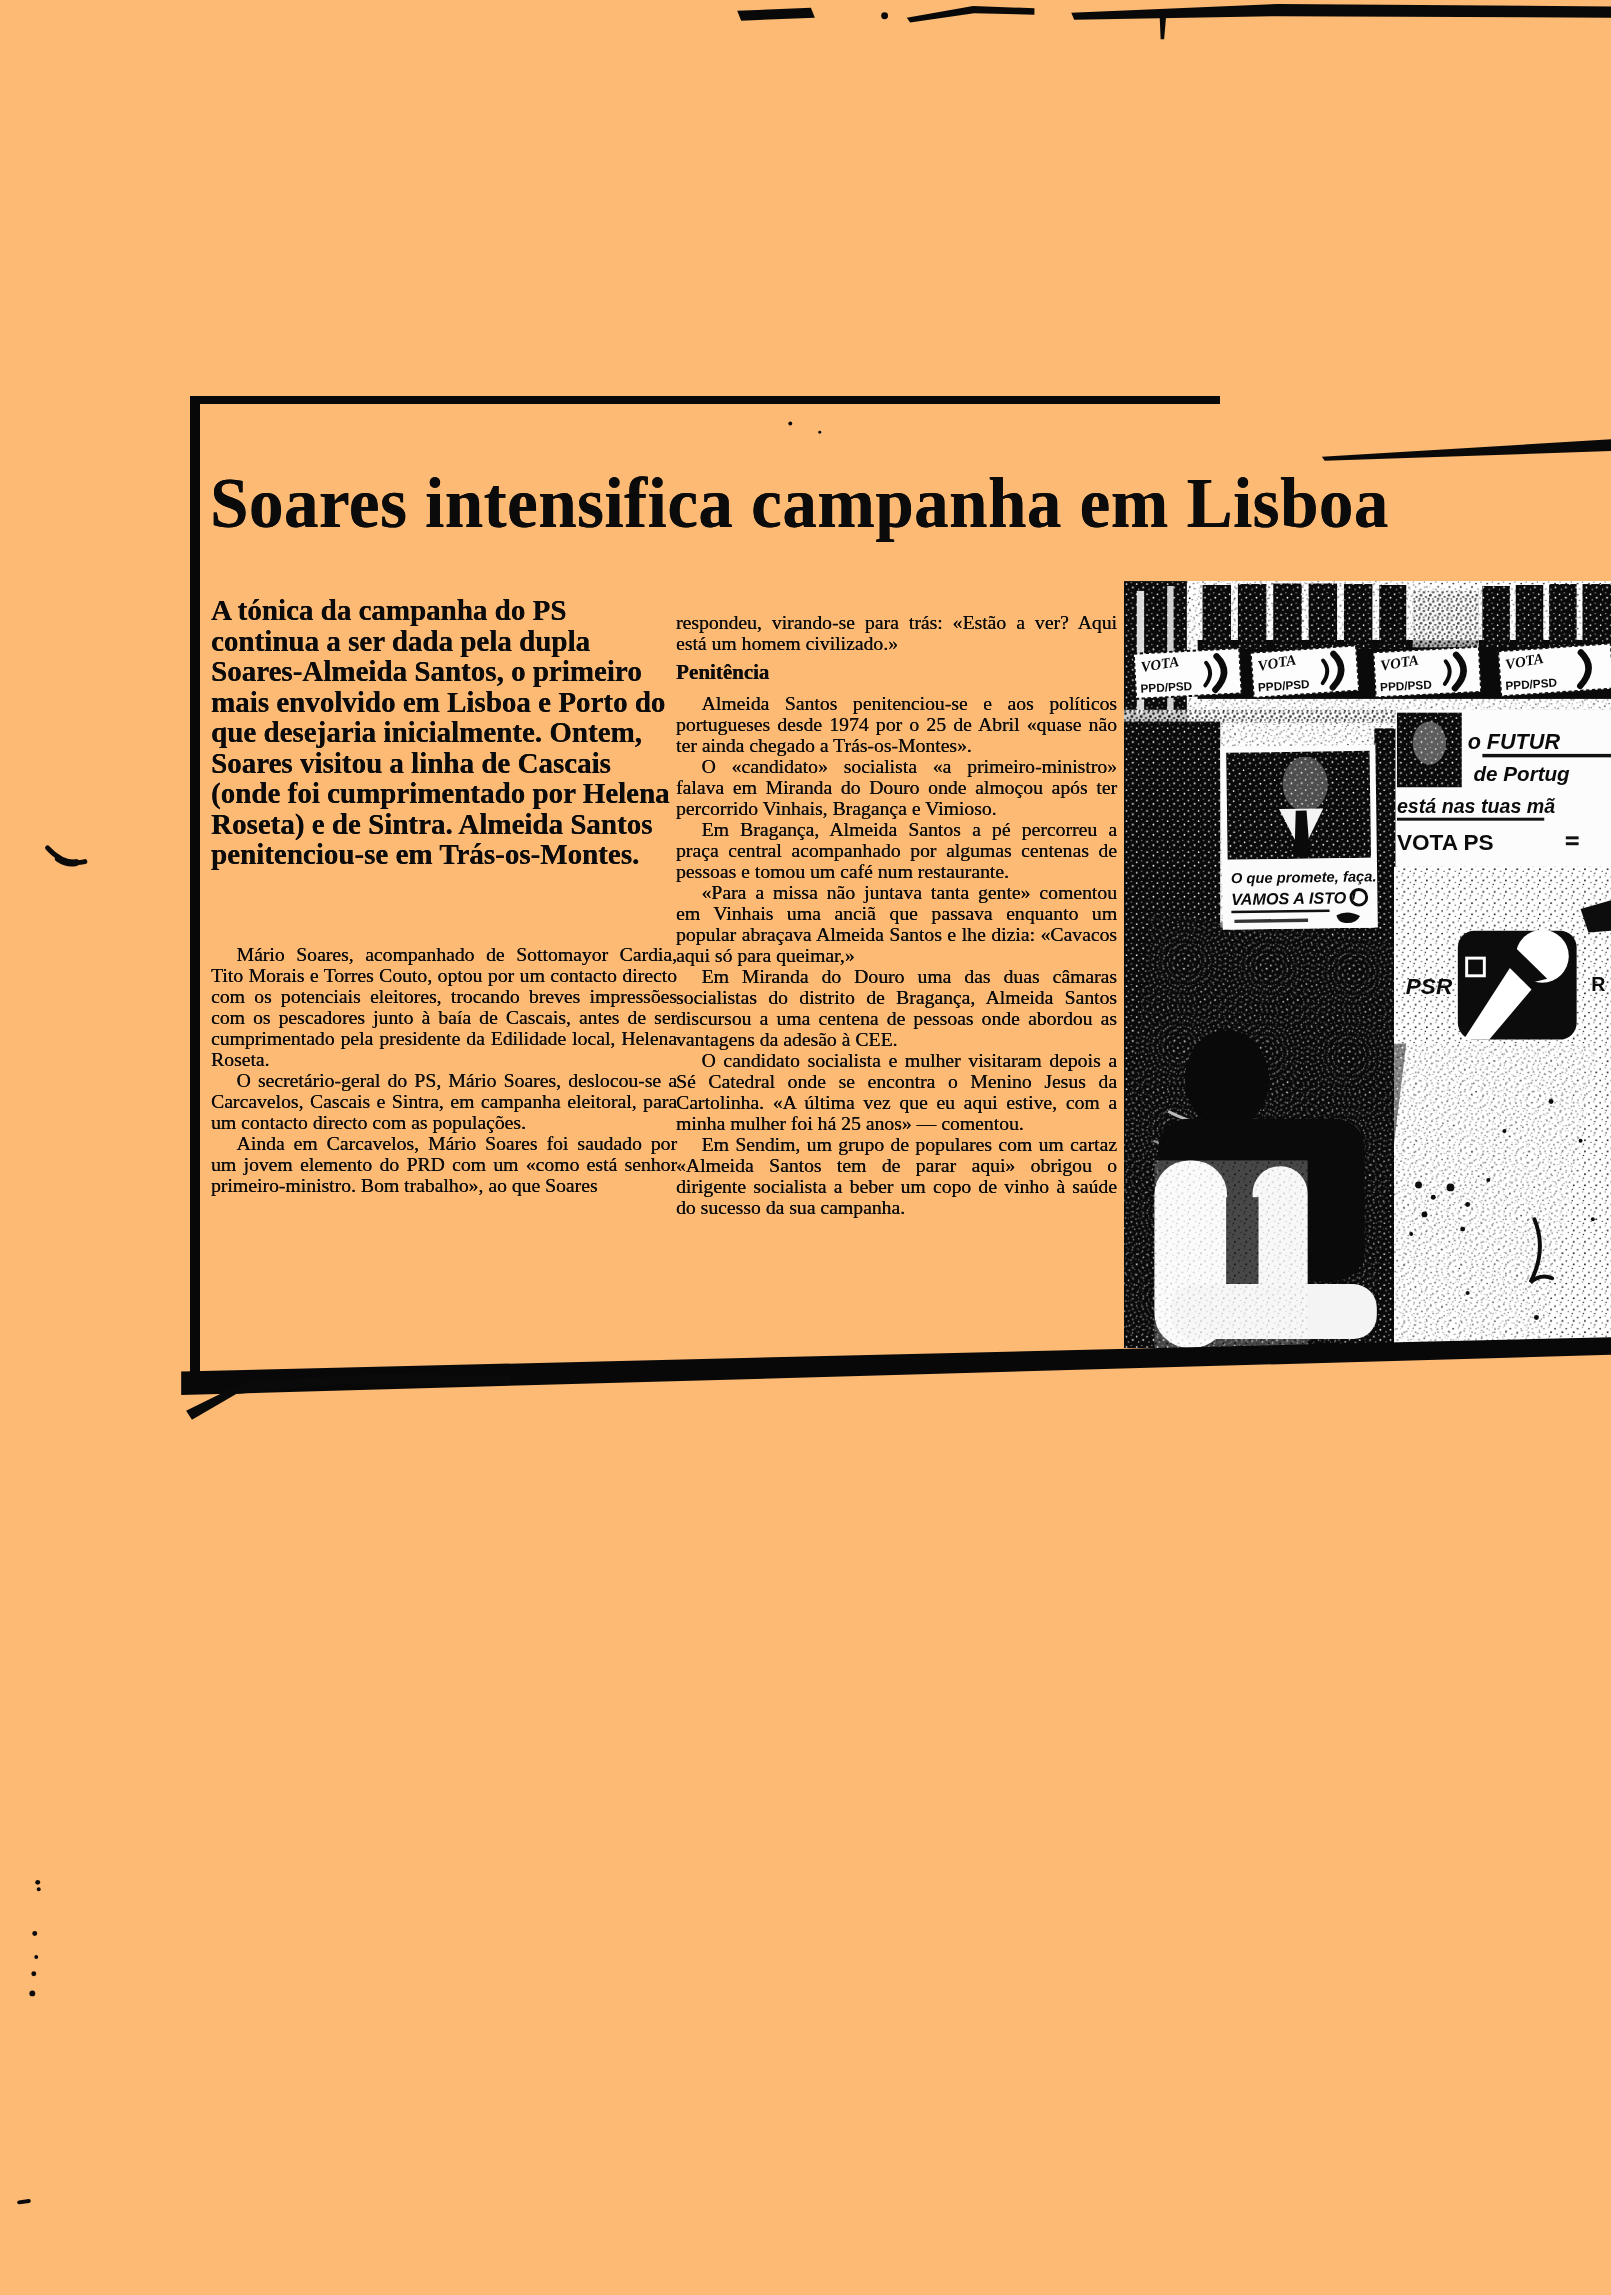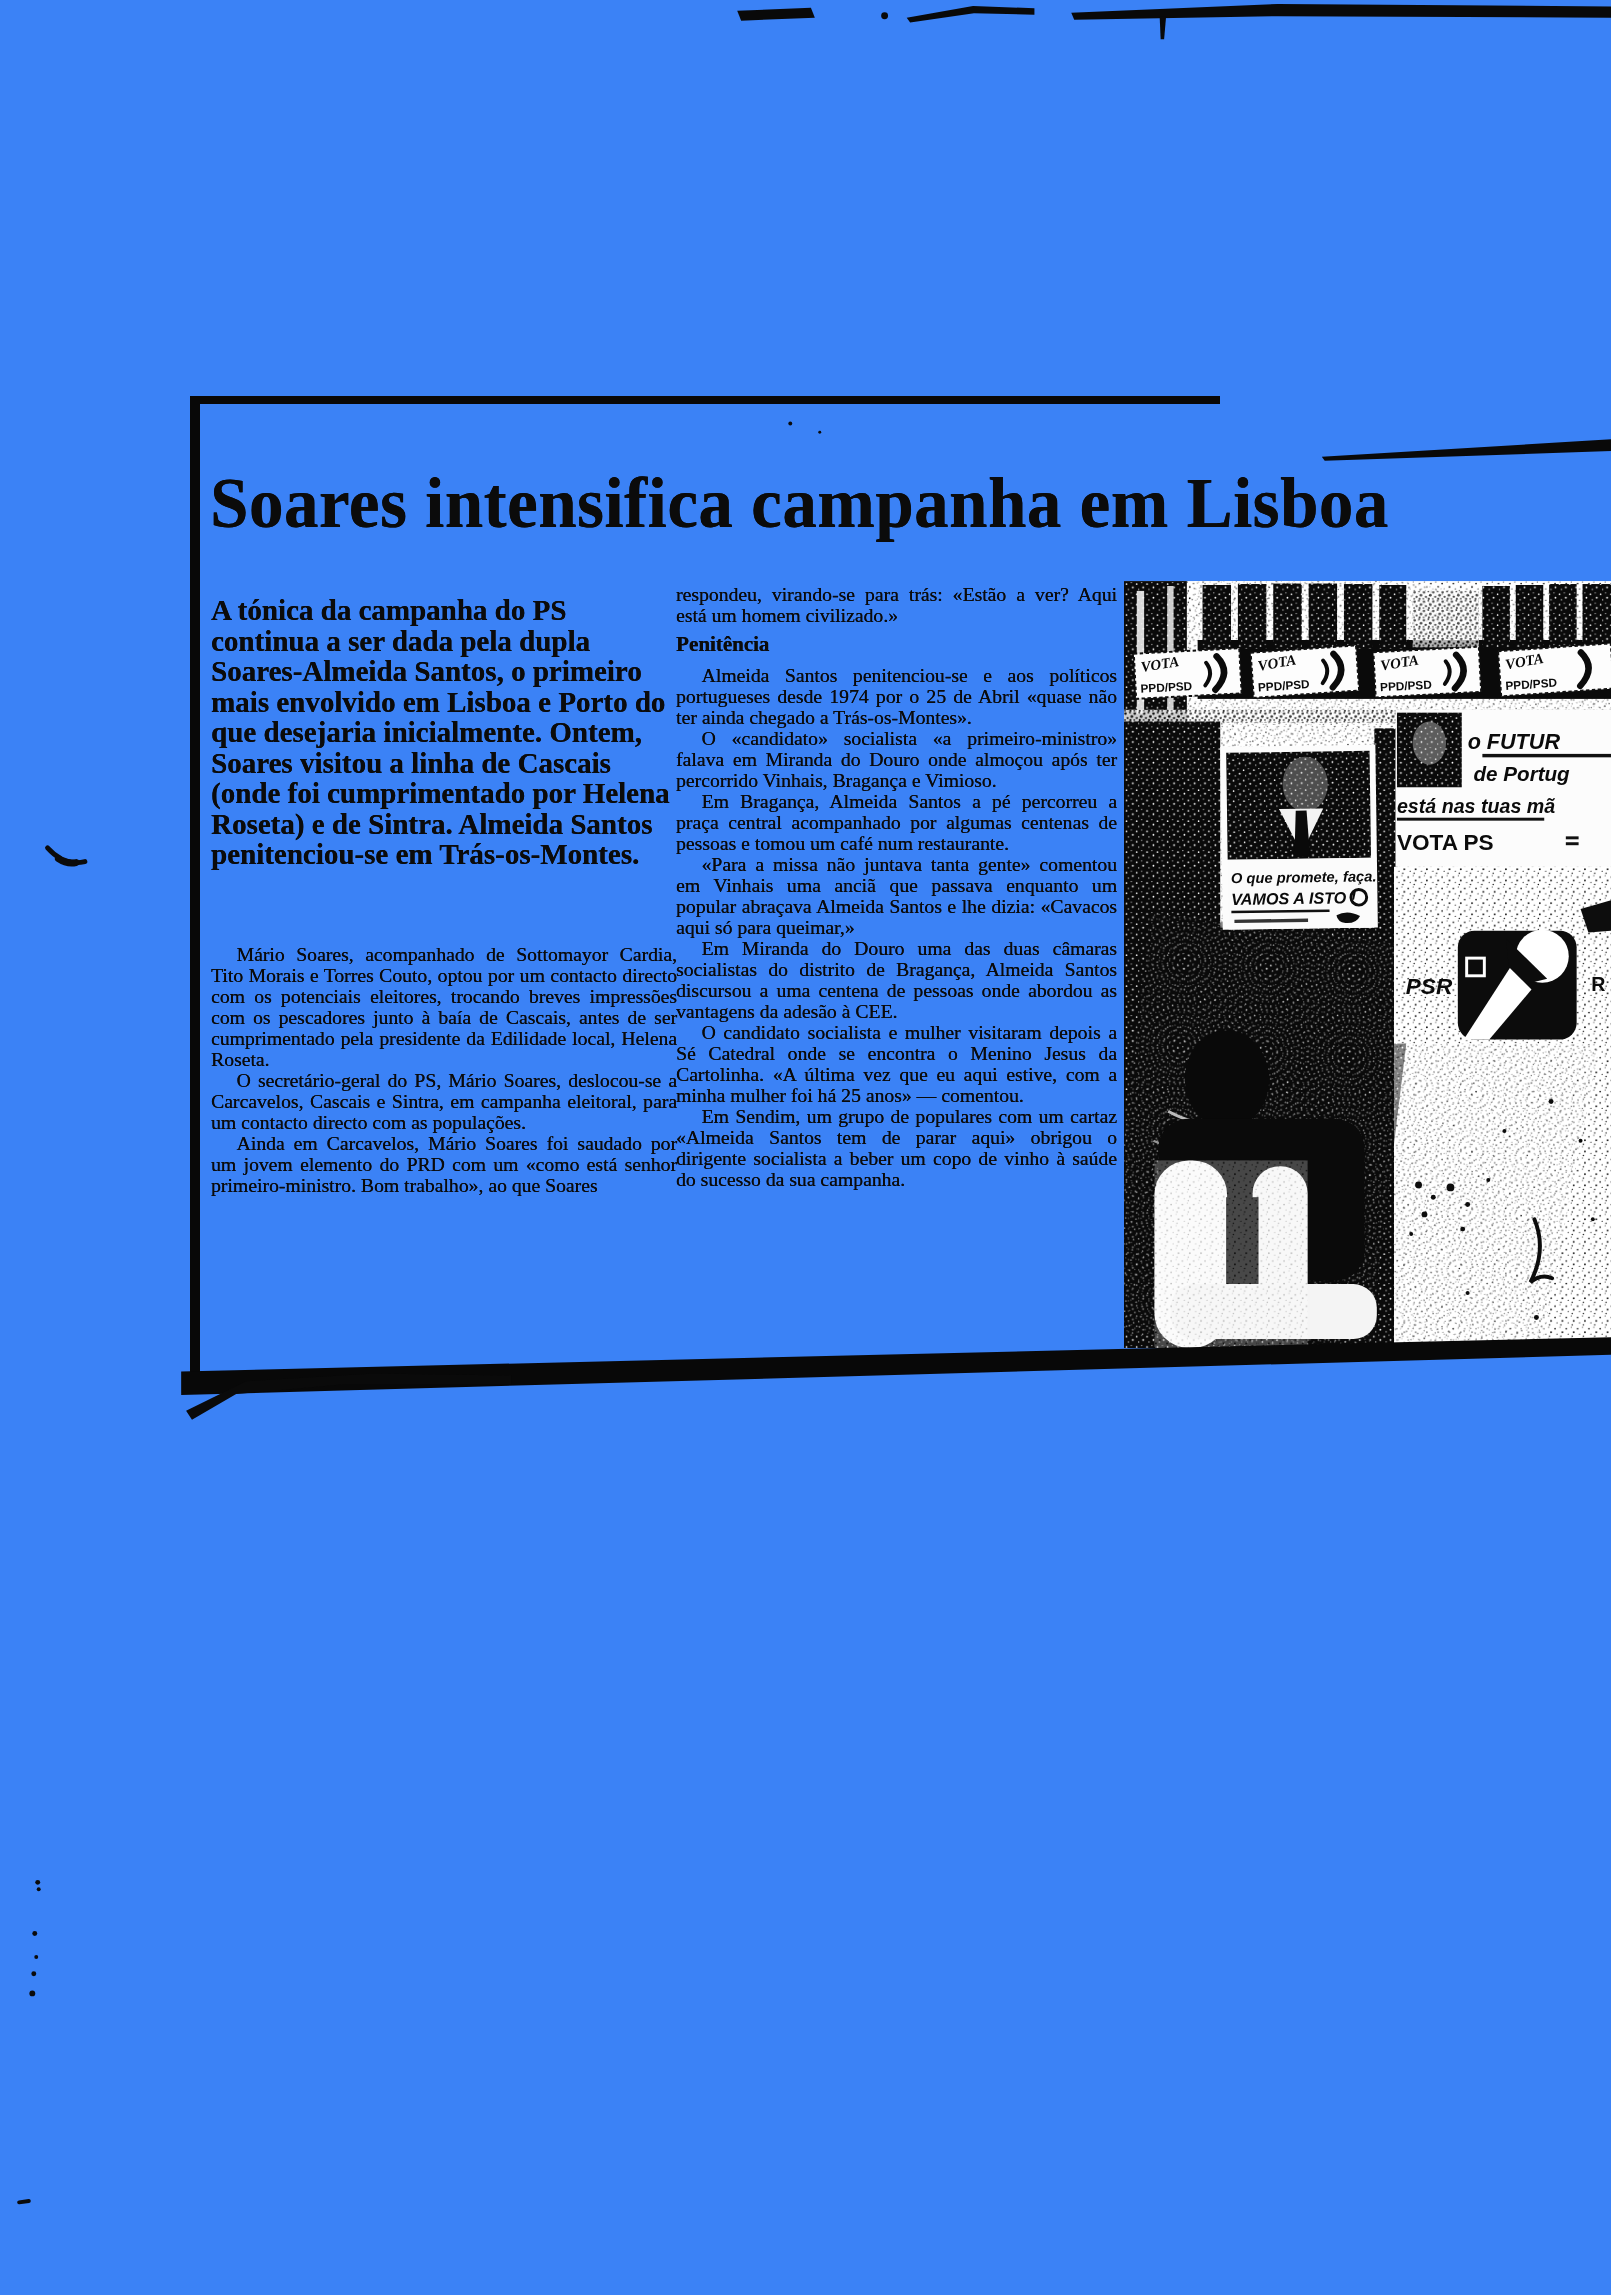--- a/index.html
+++ b/index.html
@@ -1,33 +1,33 @@
 <!DOCTYPE html>
 <html style="font-size:7.9px"><head>
 <meta charset="utf-8">
 <style>
   html,body{margin:0;padding:0;background:#e8e8e8;}
-  #page{position:relative;width:1612px;height:2295px;background:#3b82f6;overflow:hidden;
+  #page{position:relative;width:1612px;height:2295px;background:#fdba74;overflow:hidden;
         font-family:"Liberation Serif",serif;color:#0b0b0b;}
   .abs{position:absolute;}
   
   #box-left-rule{left:190px;top:398px;width:9.8px;height:979px;background:#080808;}
   #box-top-rule{left:190px;top:396px;width:1030px;height:8.4px;background:#080808;}
   
   #headline{left:210px;top:463px;width:1405px;font-size:69px;font-weight:bold;
             white-space:nowrap;letter-spacing:0.5px;transform:scaleY(1.04);transform-origin:left top;
             text-shadow:0.3px 0 0 currentColor;}
   
   #lead{left:211px;top:595px;width:462px;font-size:29px;line-height:30.5px;font-weight:bold;
         text-align:left;text-shadow:0.2px 0 0 currentColor;}
   
   .col p{margin:0;font-size:19.7px;line-height:21px;text-align:justify;text-indent:25.5px;
          text-shadow:0.2px 0 0 currentColor;}
   #col1{left:211px;top:944px;width:466px;}
-  #col2{left:676px;top:584px;width:441px;}
+  #col2{left:676px;top:612px;width:441px;}
   #col2 .cont{text-indent:0;}
   #subhead{margin:7.9px 0 9.8px 0;font-size:21px;font-weight:bold;text-indent:0;
            font-family:"Liberation Serif",serif;text-shadow:0.3px 0 0 currentColor;}
   
   #photo{left:1124px;top:581px;width:487px;height:767px;}
   
   #artifacts{left:0;top:0;width:1612px;height:2295px;pointer-events:none;}
   svg text{text-shadow:none;}
 </style>
 </head>

